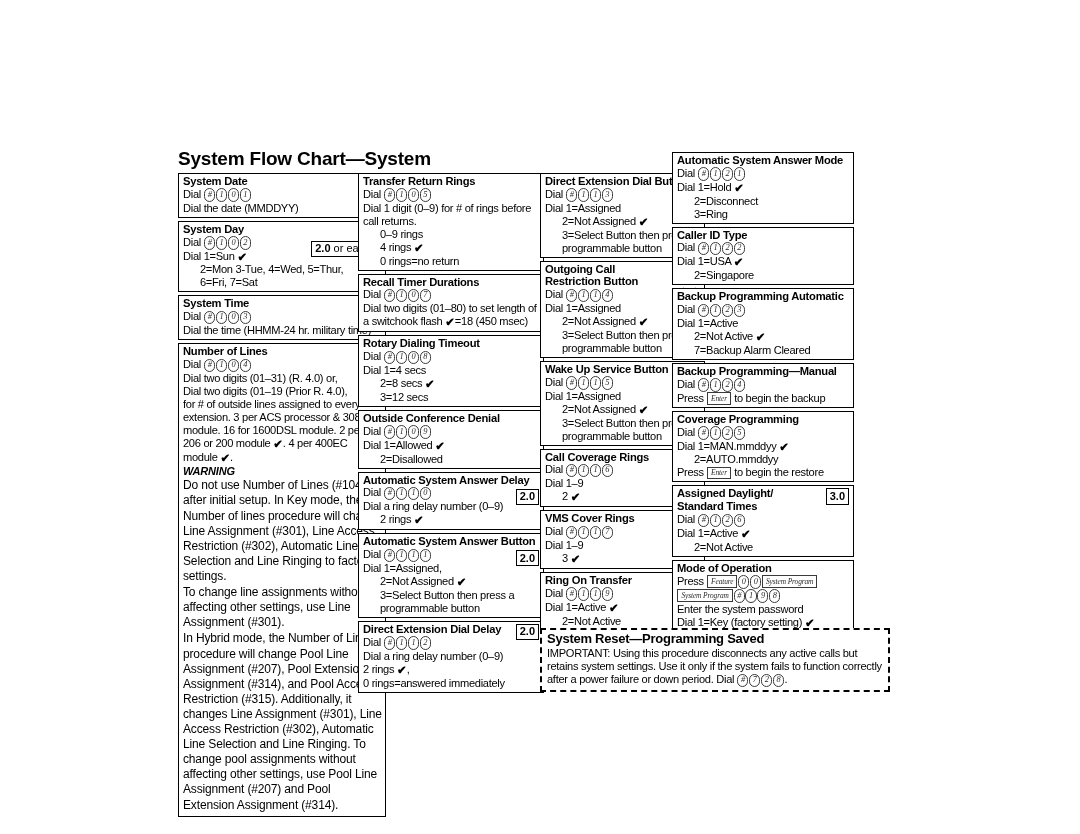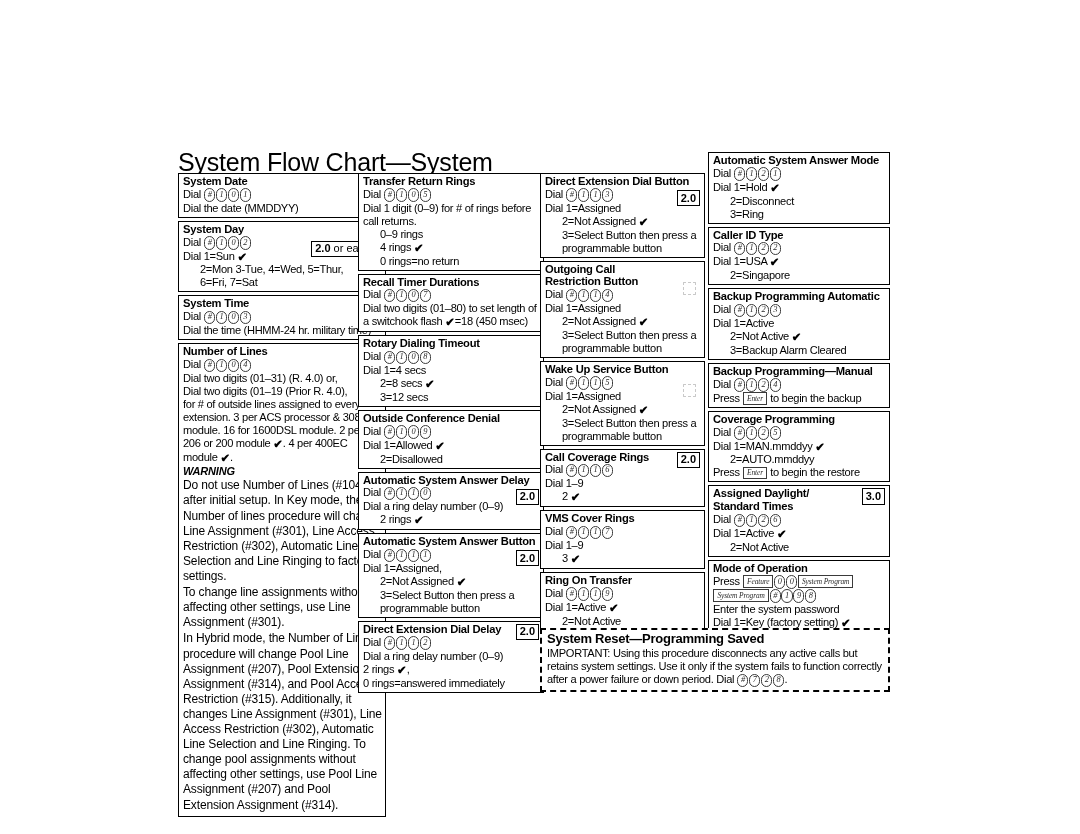--- a/index.html
+++ b/index.html
@@ -10,32 +10,32 @@
     font-family: "Liberation Sans", sans-serif;
     color: #000000;
     overflow: hidden;
   }
   #sheet { position: relative; width: 1080px; height: 834px; }
 
   
   .page-title {
     position: absolute;
     left: 178px; top: 148px;
-    font-size: 25px;
-    font-weight: normal;
+    font-size: 19px;
+    font-weight: bold;
     letter-spacing: -0.2px;
     white-space: nowrap;
   }
 
   
   .col { position: absolute; }
   #col1 { left: 178px; top: 173px;  width: 208px; }
   #col2 { left: 358px; top: 173px;  width: 186px; }
   #col3 { left: 540px; top: 173px;  width: 165px; }
-  #col4 { left: 708px; top: 152px;  width: 182px; }
+  #col4 { left: 672px; top: 152px;  width: 182px; }
 
   
   .box {
     border: 1.4px solid #000;
     padding: 1px 3px 2px 4px;
     margin-bottom: 3px;
     background: #fff;
     position: relative;
     line-height: 1.06;
   }
@@ -367,21 +367,21 @@
     </div>
 
     <div class="box">
       <div class="box-title">Backup Programming Automatic</div>
       <div class="line">
         <span>Dial</span>
         <span class="key">#</span><span class="key">1</span><span class="key">2</span><span class="key">3</span>
       </div>
       <div class="line">Dial 1=Active</div>
       <div class="line indent1"><span>2=Not Active</span> <span class="check">✔</span></div>
-      <div class="line indent1">3=Backup Alarm Cleared</div>
+      <div class="line indent1">7=Backup Alarm Cleared</div>
     </div>
 
     <div class="box">
       <div class="box-title">Backup Programming—Manual</div>
       <div class="line">
         <span>Dial</span>
         <span class="key">#</span><span class="key">1</span><span class="key">2</span><span class="key">4</span>
       </div>
       <div class="line"><span>Press</span> <span class="key wide">Enter</span> <span>to begin the backup</span></div>
     </div>

